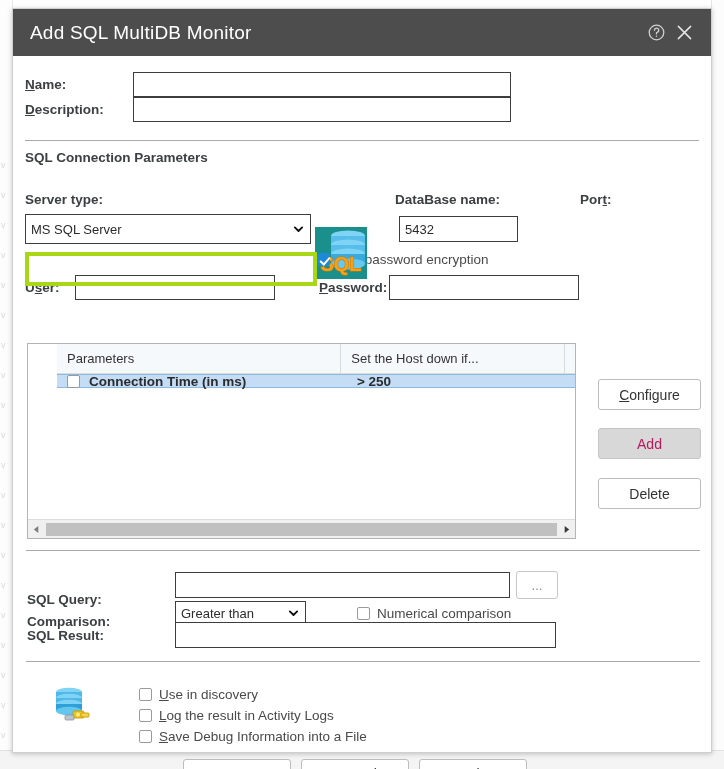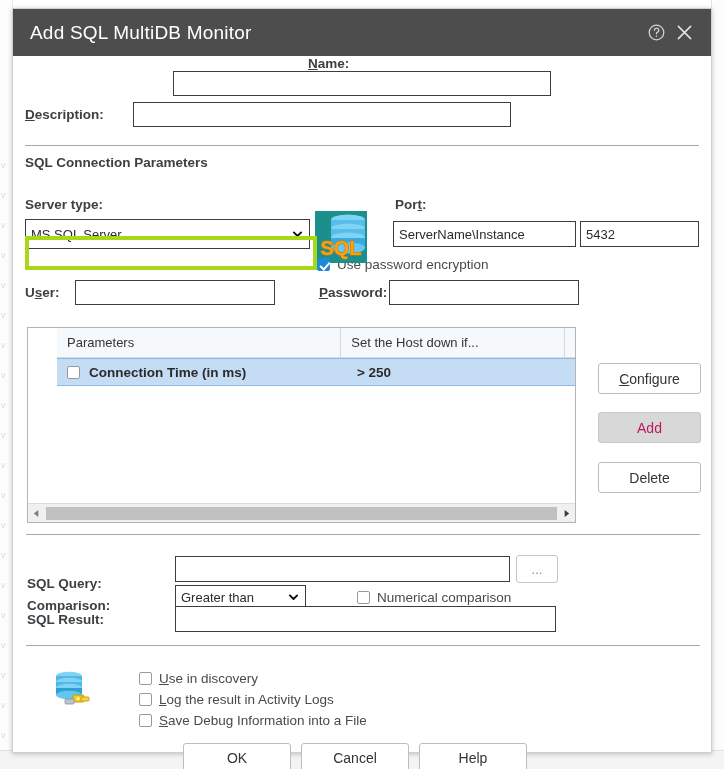--- a/index.html
+++ b/index.html
@@ -248,21 +248,21 @@
     border-right: 1px solid #d5dadf;
     box-sizing: border-box;
   }
   .lb-head .hc1 { width: 295px; }
   .lb-head .hc2 { width: 232px; }
   .lb-head .hc3 { flex: 1; border-right: none; }
 
   .lb-row {
     display: flex;
     align-items: center;
-    height: 28px;
+    height: 14px;
     background: #c5dcf5;
     border-top: 1px solid #8fb8e0;
     border-bottom: 1px solid #8fb8e0;
     box-sizing: border-box;
     cursor: pointer;
   }
   .lb-row .c1 {
     width: 295px;
     display: flex;
     align-items: center;
@@ -392,41 +392,42 @@
     </div>
     <div class="tb-btn close-btn" title="Close">
       <svg width="21" height="21" viewBox="0 0 24 24" fill="none" stroke="currentColor" stroke-width="1.7" stroke-linecap="round">
         <path d="M5 5 L19 19 M19 5 L5 19"></path>
       </svg>
     </div>
   </div>
 
   <div class="body">
 
-    <div class="row" style="margin-top:0;flex-direction:column;">
+    <div class="row" style="margin-top:16px;">
       <label class="fld" style="width:108px;">
         <span class="acc">N</span><span>ame:</span>
       </label>
       <input class="txt" style="width: 378px; height: 25px;" value="">
     </div>
 
-    <div class="row" style="margin-top:6px;">
+    <div class="row" style="">
       <label class="fld" style="width:108px;">
         <span class="acc">D</span><span>escription:</span>
       </label>
       <input class="txt" style="width: 378px; height: 25px;" value="">
     </div>
 
     <div class="sep" style="margin-top:18px;width:674px;"></div>
 
     <div class="section-title" style="margin-top:9px;">SQL Connection Parameters</div>
 
     <div class="row" style="margin-top:27px;">
       <label class="fld" style="width:290px;">Server type:</label>
       <div style="width:80px;"></div>
+      <label class="fld" style="width:185px;">DataBase name:</label>
       <label class="fld">
         <span>Por</span><span class="acc">t</span><span>:</span>
       </label>
     </div>
 
     <div style="position:absolute;left:302px;top:155px;">
       <svg class="sqlicon" viewBox="0 0 52 52">
         <rect x="0" y="0" width="52" height="52" fill="#1a8f8c"></rect>
         <g>
           <ellipse cx="33" cy="9" rx="17" ry="5.5" fill="#7fd4f5"></ellipse>
@@ -442,21 +443,20 @@
     </div>
 
     <div class="row" style="margin-top:7px;">
       <div class="combo" style="width:286px;height:30px;">
         <span class="cval">MS SQL Server</span>
         <svg class="chev" viewBox="0 0 12 12" fill="none" stroke="#111" stroke-width="2" stroke-linecap="round" stroke-linejoin="round">
           <path d="M2 4.2 L6 8.2 L10 4.2"></path>
         </svg>
       </div>
       <div style="width:84px;"></div>
-      <input class="txt" style="width: 183px; height: 26px;" value="ServerName\Instance">
       <input class="txt" style="width: 119px; height: 26px; margin-left: 4px;" value="5432">
     </div>
 
     <div class="hl" style="left:12px;top:180px;width:292px;height:34px;"></div>
 
     <div class="row" style="margin-top:8px;padding-left:292px;">
       <span class="cbx checked"></span>
       <span class="cbx-label">Use password encryption</span>
     </div>
 

